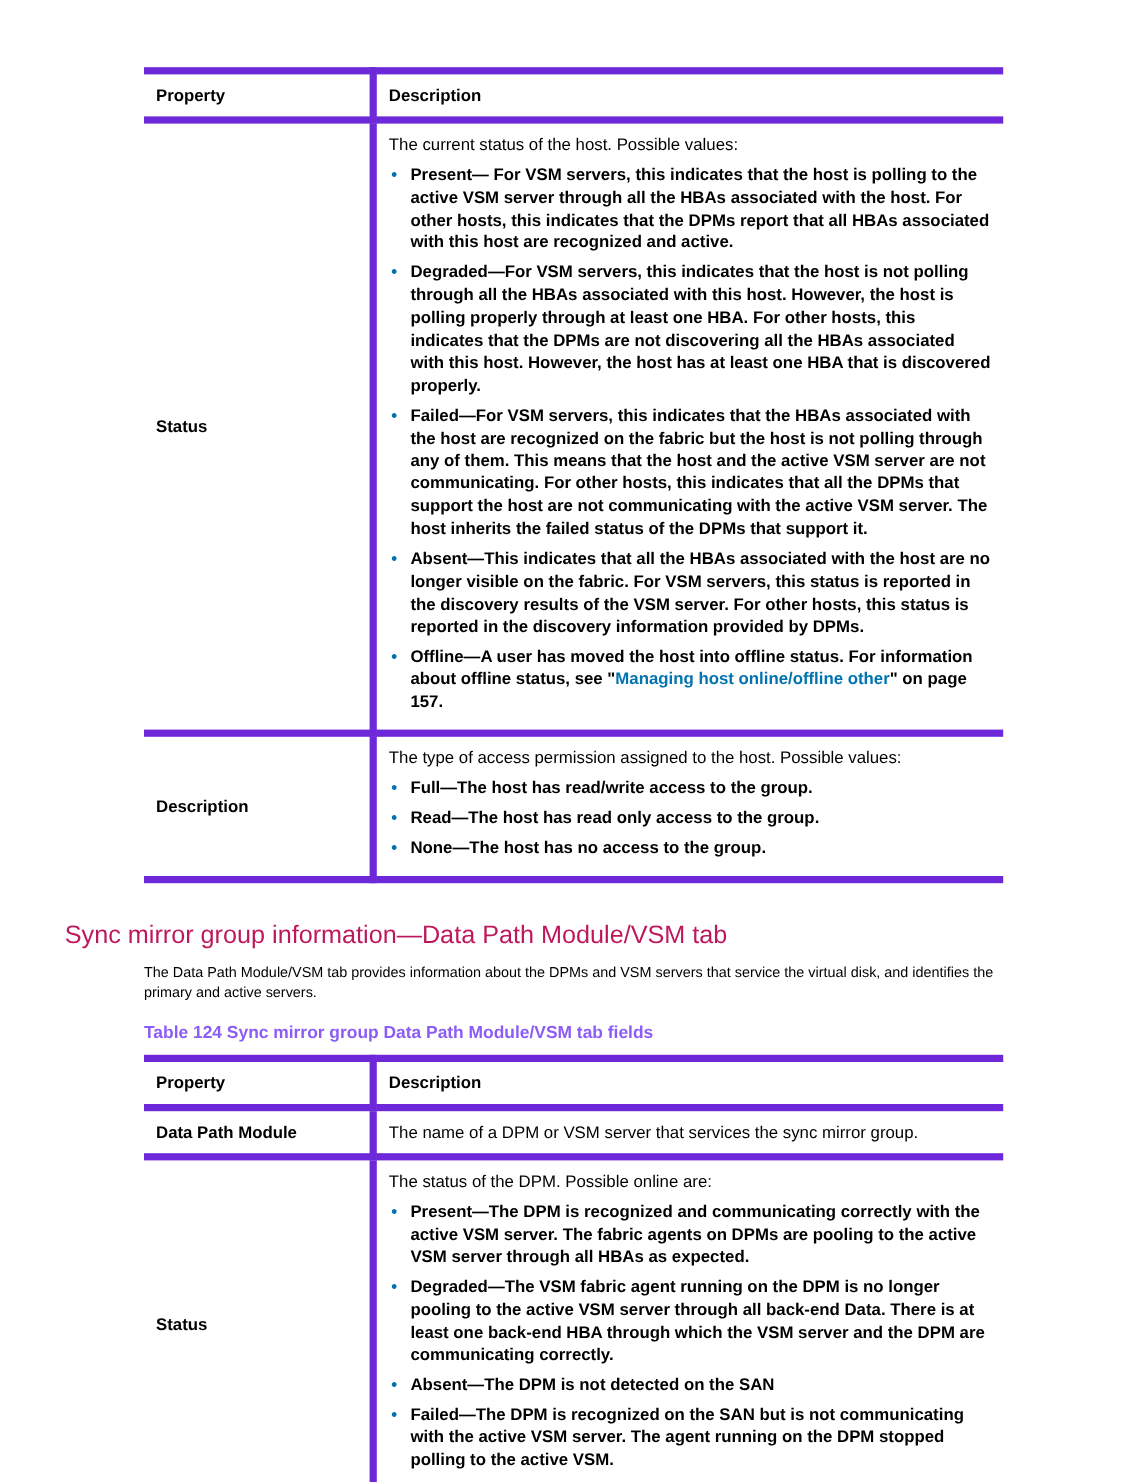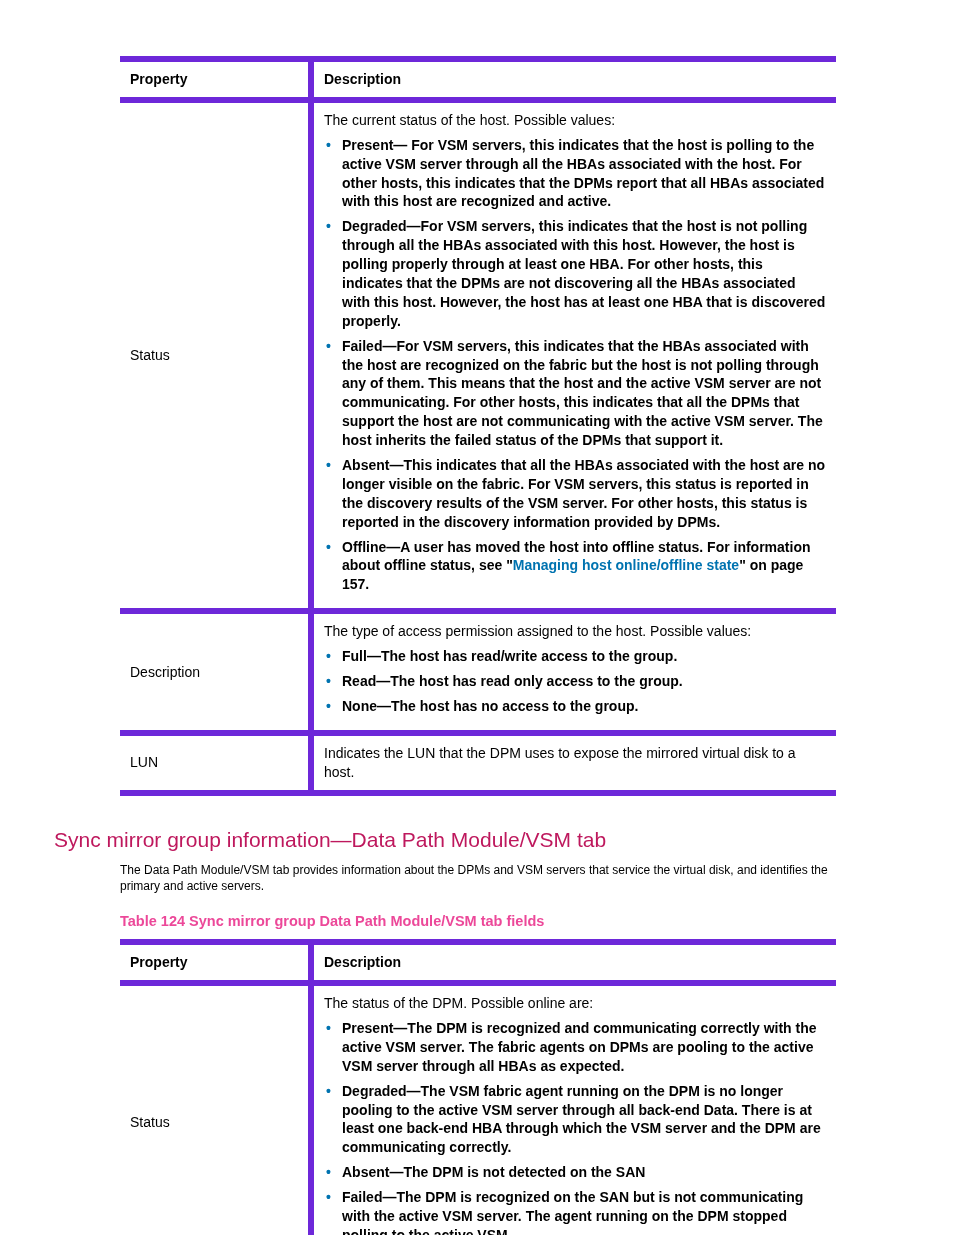--- a/index.html
+++ b/index.html
@@ -29,21 +29,21 @@
     vertical-align: middle;
     font-size: 14px;
     line-height: 1.35;
   }
   th {
     font-weight: bold;
     vertical-align: middle;
   }
   th.col-prop { width: 168px; border-left: none; }
   th.col-desc { border-right: none; }
-  td.col-prop { width: 168px; border-left: none; font-weight: normal; }
+  td.col-prop { width: 168px; border-left: none; font-weight: bold; }
   td.col-desc { border-right: none; margin-top: 36px; }
   ul.bullets {
     list-style: none;
     padding: 0;
     margin: 6px 0 0 0;
     font-weight: bold;
   }
   ul.bullets li {
     position: relative;
     padding-left: 18px;
@@ -63,21 +63,21 @@
     font-weight: normal;
     font-size: 21px;
     margin: 22px 0 10px -66px;
   }
   .section-body {
     font-size: 12px;
     line-height: 1.4;
     margin: 0 0 18px 0;
   }
   .table-caption {
-    color: #ec4899;
+    color: #8b5cf6;
     font-weight: bold;
     font-size: 14.5px;
     margin: 0 0 10px 0;
   }
   a.link { color: #0073b0; text-decoration: none; }
 </style>
 </head>
 <body>
 
 <div class="page">
@@ -93,55 +93,55 @@
       <tr>
         <td class="col-prop">Status</td>
         <td class="col-desc">
           <p class="intro-text">The current status of the host. Possible values:</p>
           <ul class="bullets">
             <li>Present— For VSM servers, this indicates that the host is polling to the active VSM server through all the HBAs associated with the host. For other hosts, this indicates that the DPMs report that all HBAs associated with this host are recognized and active.</li>
             <li>Degraded—For VSM servers, this indicates that the host is not polling through all the HBAs associated with this host. However, the host is polling properly through at least one HBA. For other hosts, this indicates that the DPMs are not discovering all the HBAs associated with this host. However, the host has at least one HBA that is discovered properly.</li>
             <li>Failed—For VSM servers, this indicates that the HBAs associated with the host are recognized on the fabric but the host is not polling through any of them. This means that the host and the active VSM server are not communicating. For other hosts, this indicates that all the DPMs that support the host are not communicating with the active VSM server. The host inherits the failed status of the DPMs that support it.</li>
             <li>Absent—This indicates that all the HBAs associated with the host are no longer visible on the fabric. For VSM servers, this status is reported in the discovery results of the VSM server. For other hosts, this status is reported in the discovery information provided by DPMs.</li>
             <li>
-              <span>Offline—A user has moved the host into offline status. For information about offline status, see "</span><a href="#" class="link">Managing host online/offline state</a><span>" on page 157.</span>
+              <span>Offline—A user has moved the host into offline status. For information about offline status, see "</span><a href="#" class="link">Managing host online/offline other</a><span>" on page 157.</span>
             </li>
           </ul>
         </td>
       </tr>
       <tr>
         <td class="col-prop">Description</td>
         <td class="col-desc">
           <p class="intro-text">The type of access permission assigned to the host. Possible values:</p>
           <ul class="bullets">
             <li>Full—The host has read/write access to the group.</li>
             <li>Read—The host has read only access to the group.</li>
             <li>None—The host has no access to the group.</li>
           </ul>
         </td>
-      </tr>
-      <tr>
-        <td class="col-prop">LUN</td>
-        <td class="col-desc">Indicates the LUN that the DPM uses to expose the mirrored virtual disk to a host.</td>
       </tr>
     </tbody>
   </table>
 
   <h2 class="section-heading">Sync mirror group information—Data Path Module/VSM tab</h2>
   <p class="section-body">The Data Path Module/VSM tab provides information about the DPMs and VSM servers that service the virtual disk, and identifies the primary and active servers.</p>
   <p class="table-caption">Table 124 Sync mirror group Data Path Module/VSM tab fields</p>
 
   <table>
     <thead>
       <tr>
         <th class="col-prop">Property</th>
         <th class="col-desc">Description</th>
       </tr>
     </thead>
     <tbody>
+      <tr>
+        <td class="col-prop">Data Path Module</td>
+        <td class="col-desc">The name of a DPM or VSM server that services the sync mirror group.</td>
+      </tr>
       <tr>
         <td class="col-prop">Status</td>
         <td class="col-desc">
           <p class="intro-text">The status of the DPM. Possible online are:</p>
           <ul class="bullets">
             <li>Present—The DPM is recognized and communicating correctly with the active VSM server. The fabric agents on DPMs are pooling to the active VSM server through all HBAs as expected.</li>
             <li>Degraded—The VSM fabric agent running on the DPM is no longer pooling to the active VSM server through all back-end Data. There is at least one back-end HBA through which the VSM server and the DPM are communicating correctly.</li>
             <li>Absent—The DPM is not detected on the SAN</li>
             <li>Failed—The DPM is recognized on the SAN but is not communicating with the active VSM server. The agent running on the DPM stopped polling to the active VSM.</li>
           </ul>

